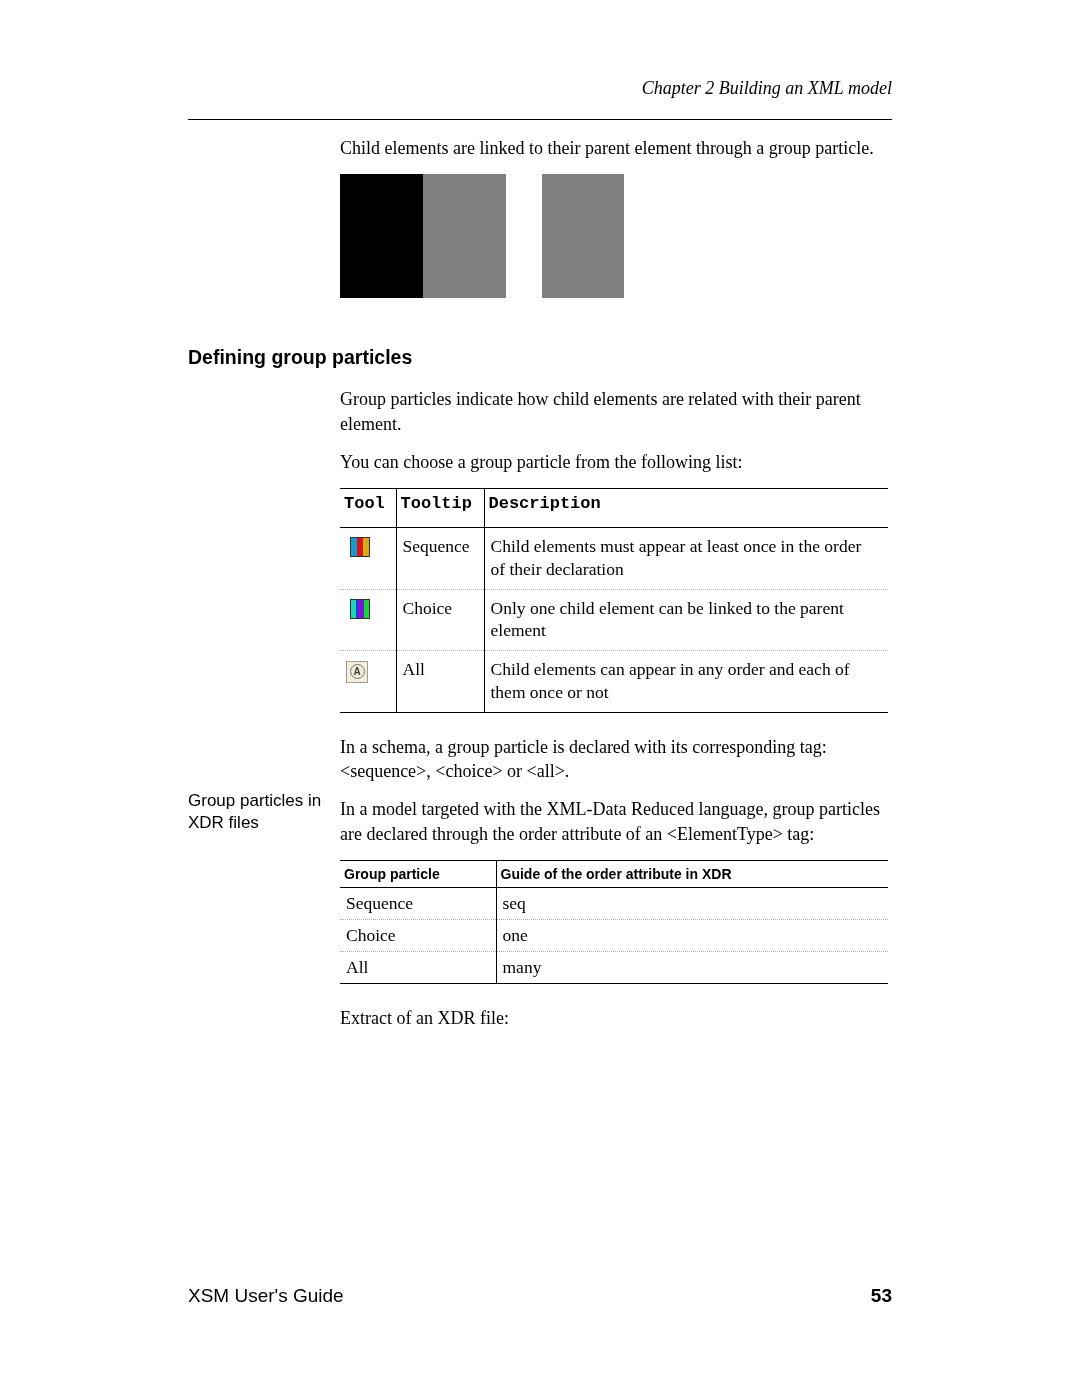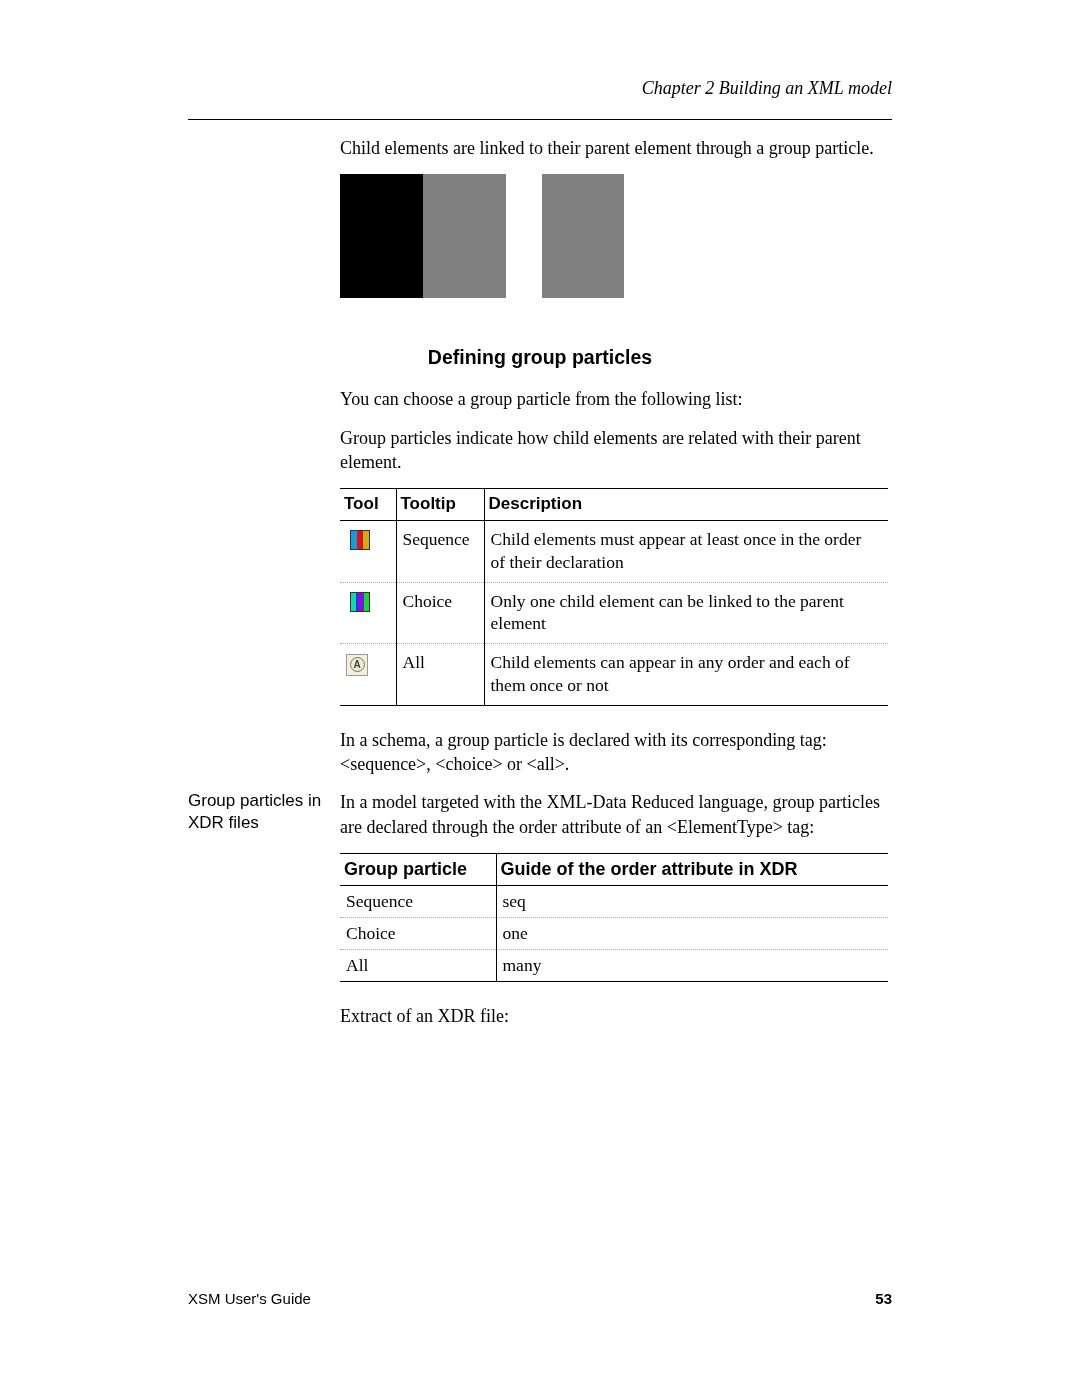--- a/index.html
+++ b/index.html
@@ -54,42 +54,41 @@
     .img-single {
       width: 82px;
       height: 124px;
       background: #808080;
     }
     .heading3 {
       font-family: Arial, Helvetica, sans-serif;
       font-weight: bold;
       font-size: 19.5px;
       margin-bottom: 18px;
-      text-align: center;
     }
     .sidebar-label {
       position: absolute;
       left: 188px;
       width: 140px;
       font-family: Arial, Helvetica, sans-serif;
       font-size: 17px;
       line-height: 1.32;
     }
     .tool-table {
       margin-left: 152px;
       border-collapse: collapse;
       width: 548px;
       margin-bottom: 22px;
     }
     .tool-table th {
-      font-family: Liberation Sans, sans-serif;
+      font-family: Liberation Mono, monospace;
       font-weight: bold;
       font-size: 17px;
       text-align: left;
-      padding: 5px 8px 6px 4px;
+      padding: 5px 8px 14px 4px;
       border-bottom: 1.8px solid #000;
       border-top: 1.8px solid #000;
       vertical-align: top;
     }
     .tool-table th + th,
     .tool-table td + td {
       border-left: 1.3px solid #000;
       margin-top: 28px;
     }
     .tool-table td {
@@ -147,21 +146,21 @@
     }
     .xdr-table {
       margin-left: 152px;
       border-collapse: collapse;
       width: 548px;
       margin-bottom: 22px;
     }
     .xdr-table th {
       font-family: Arial, Helvetica, sans-serif;
       font-weight: bold;
-      font-size: 18px;
+      font-size: 14px;
       text-align: left;
       padding: 5px 8px 5px 4px;
       border-bottom: 1.8px solid #000;
       border-top: 1.8px solid #000;
       vertical-align: top;
     }
     .xdr-table th + th,
     .xdr-table td + td {
       border-left: 1.3px solid #000;
     }
@@ -176,21 +175,21 @@
     }
     .xdr-col1 { width: 156px; }
     .footer {
       position: absolute;
       bottom: 90px;
       left: 188px;
       right: 188px;
       display: flex;
       justify-content: space-between;
       font-family: Arial, Helvetica, sans-serif;
-      font-size: 15px;
+      font-size: 19px;
     }
     .footer .pn { font-weight: bold; }
   </style>
 </head>
 <body>
 
 <div class="page">
   <div class="chapter-header">Chapter 2  Building an XML model</div>
 
   <div class="body-text para">Child elements are linked to their parent element through a group particle.</div>
@@ -198,22 +197,22 @@
   <div class="images-row">
     <div class="img-block">
       <div class="img-half black"></div>
       <div class="img-half gray"></div>
     </div>
     <div class="img-single"></div>
   </div>
 
   <div class="heading3">Defining group particles</div>
 
+  <div class="body-text para">Group particles indicate how child elements are related with their parent element.</div>
   <div class="body-text para">You can choose a group particle from the following list:</div>
-  <div class="body-text para">Group particles indicate how child elements are related with their parent element.</div>
 
   <table class="tool-table">
     <thead>
       <tr>
         <th class="tool-col">Tool</th>
         <th class="tooltip-col">Tooltip</th>
         <th>Description</th>
       </tr>
     </thead>
     <tbody>

